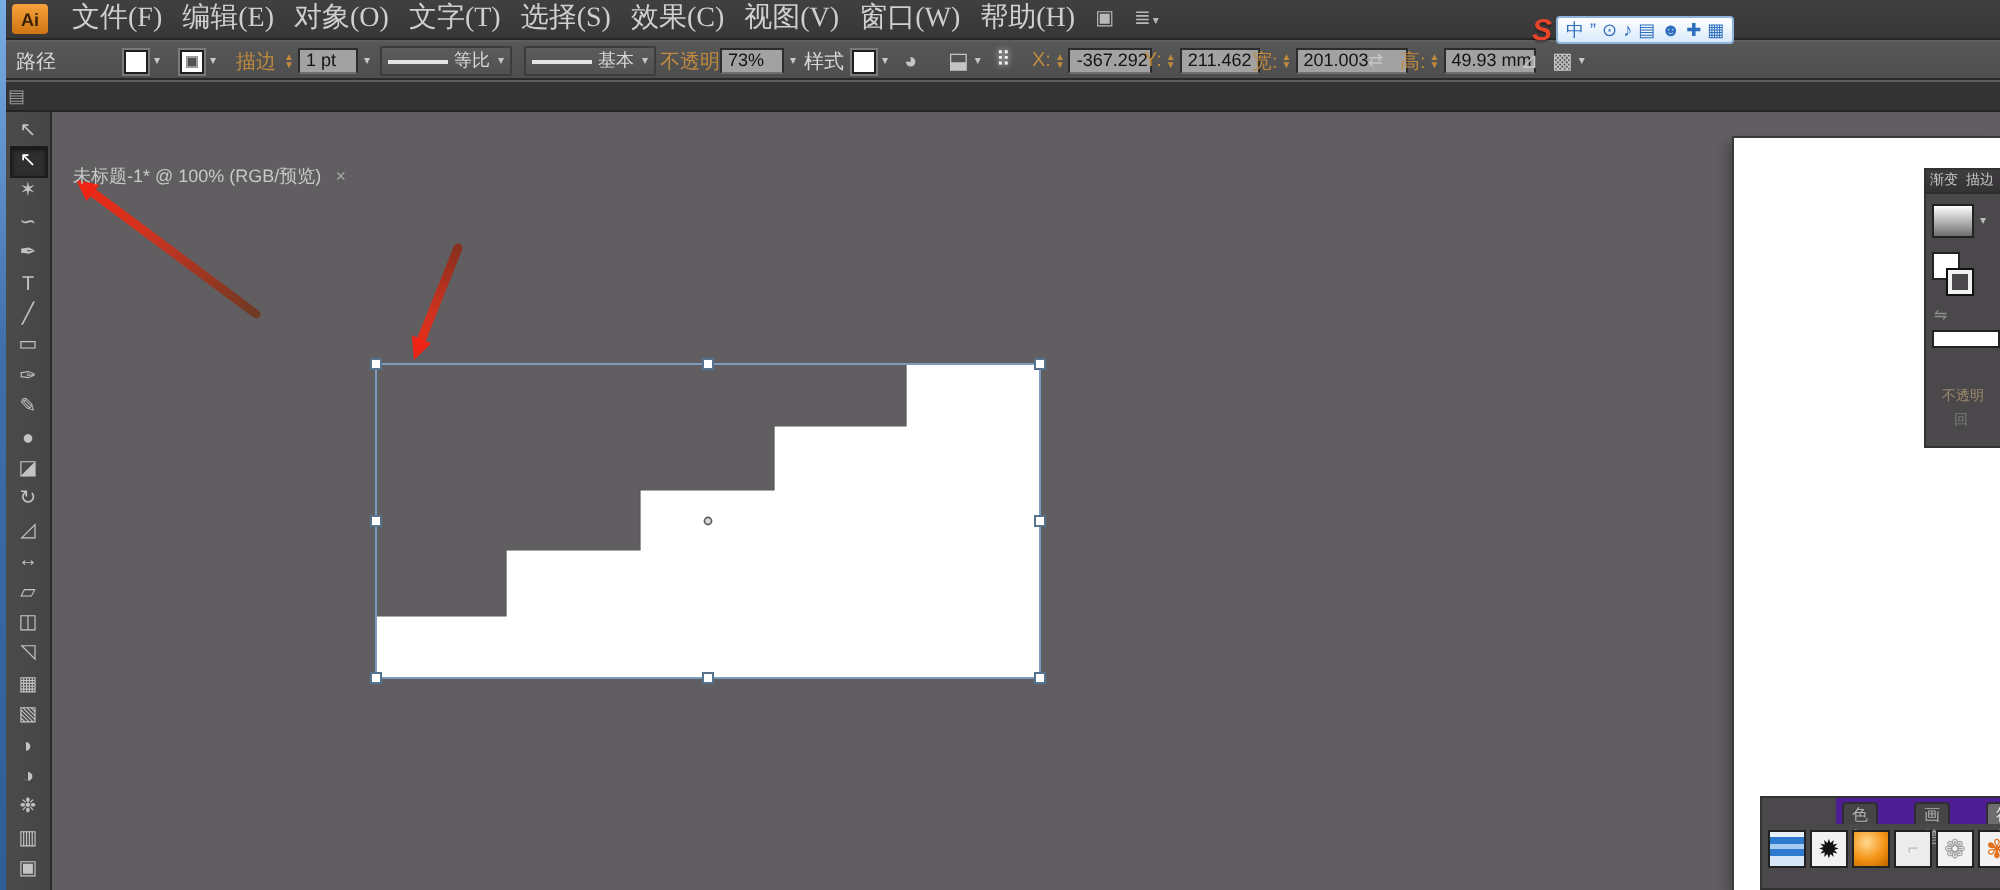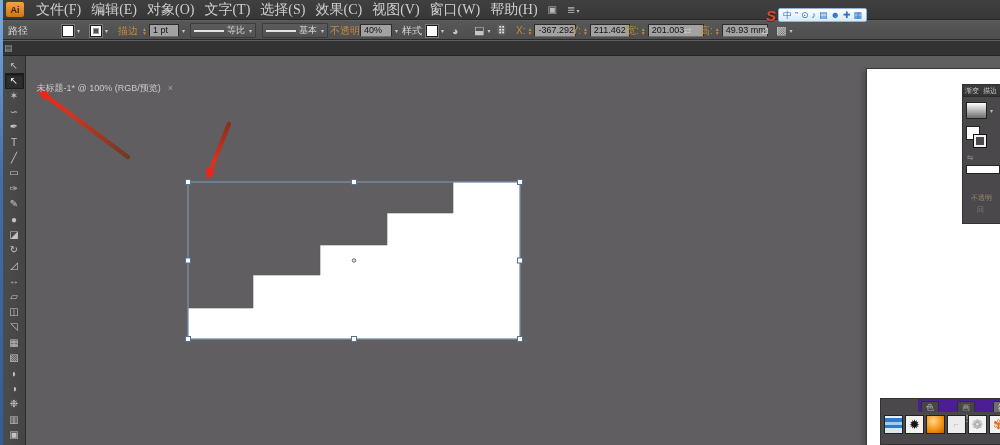--- a/index.html
+++ b/index.html
@@ -190,21 +190,21 @@
       <span class="line"></span>
       <span class="combo-label">基本</span>
       <span class="dd">▾</span>
     </span>
   </div>
 
   <div class="cb" style="left:330px;">
       <span class="cb-link">不透明度</span>
     </div>
   <div class="cb" style="left:360px;">
-    <span class="field" style="width:32px;">40%</span>
+    <span class="field" style="width:32px;">73%</span>
     <span class="dd">▾</span>
   </div>
 
   <div class="cb" style="left:402px;">
       <span class="cb-label">样式</span>
     </div>
   <div class="cb" style="left:426px;">
     <span class="swatch"></span>
     <span class="dd">▾</span>
   </div>

